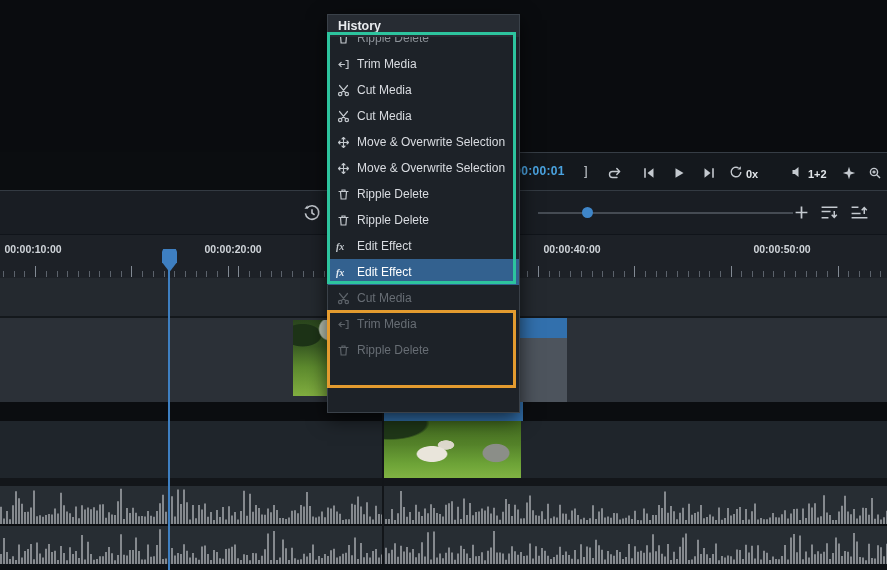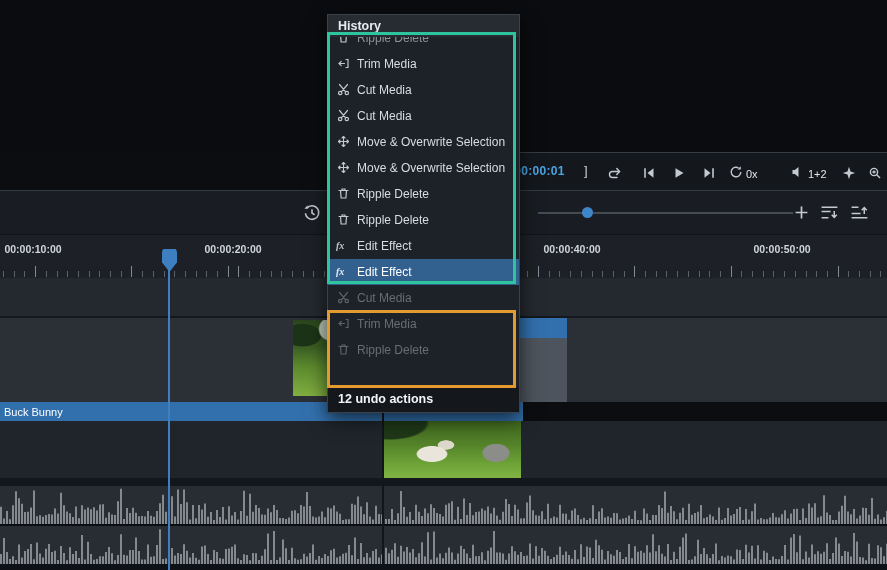--- a/index.html
+++ b/index.html
@@ -11,21 +11,21 @@
 
   
   .viewer { left:0; top:0; width:887px; height:152px; background:#0a0c0f; }
 
   
   .transport { left:383px; top:152px; width:504px; height:38px; background:#14181d; border-top:1px solid #363d45; z-index:1; }
   .transport .tc { position:absolute; left:120px; top:11px; font-size:12px; font-weight:bold; color:#4aa3e0; letter-spacing:.3px; }
   .transport .bracket { position:absolute; left:201px; top:10px; font-size:13px; color:#ccd1d6; }
   .tbtn { position:absolute; top:12px; width:16px; height:16px; color:#c4c9cf; display:inline-flex; align-items:center; justify-content:center; cursor:pointer; }
   .tgroup { position:absolute; top:12px; display:inline-flex; align-items:center; gap:3px; color:#c4c9cf; cursor:pointer; }
-  .tgroup b { font-size:11px; color:#e2e6ea; font-weight:normal; }
+  .tgroup b { font-size:11px; color:#e2e6ea; font-weight:bold; }
 
   
   .row2 { left:0; top:190px; width:887px; height:44px; background:#191d23; border-top:1px solid #333a42; z-index:1; }
   .row2 .hbtn { position:absolute; left:303px; top:13px; width:18px; height:18px; color:#c4c9cf; cursor:pointer; }
   .slider-track { position:absolute; left:538px; top:21px; width:255px; height:2px; background:#454b53; cursor:pointer; }
   .slider-dot { position:absolute; left:582px; top:16px; width:11px; height:11px; border-radius:50%; background:#3f86c9; cursor:pointer; }
   .row2 .plus { position:absolute; left:794px; top:14px; width:15px; height:15px; color:#c4c9cf; cursor:pointer; }
   .row2 .atrack1 { position:absolute; left:820px; top:13px; width:19px; height:17px; color:#c4c9cf; cursor:pointer; }
   .row2 .atrack2 { position:absolute; left:850px; top:13px; width:19px; height:17px; color:#c4c9cf; cursor:pointer; }
 
@@ -283,23 +283,20 @@
   <div class="playhead-marker"></div>
   <div class="playhead-line"></div>
 
   <div class="abs track-v3"></div>
   <div class="abs track-v2"></div>
   <div class="abs thumb1"></div>
   <div class="abs grayclip">
       <div class="head"></div>
     </div>
 
-  <div class="clipbar bar1">
-    <span>Buck Bunny</span>
-  </div>
   <div class="clipbar bar2a"></div>
 
   <div class="abs track-v1"></div>
   <div class="abs thumb2"></div>
   <div class="abs gaprow"></div>
 
   <div class="abs audio audio1"></div>
   <div class="abs audio audio2"></div>
   <svg class="wave" style="left:0;top:486px" width="382" height="38">
       <path d="M1 38V20.7M4 38V32.5M7 38V25.1M10 38V33.3M13 38V19.2M16 38V5.2M19 38V12.2M22 38V17.7M25 38V25.9M28 38V25.7M31 38V21.6M34 38V4.5M37 38V30.2M40 38V29.3M43 38V30.7M46 38V29.1M49 38V28.1M52 38V28.6M55 38V22.5M58 38V27.6M61 38V6.8M64 38V19.3M67 38V25.4M70 38V27.2M73 38V30.9M76 38V20.5M79 38V32.2M82 38V19.2M85 38V23.6M88 38V21.6M91 38V23.3M94 38V21.2M97 38V24.6M100 38V18.6M103 38V18.2M106 38V31.7M109 38V26.3M112 38V28.6M115 38V29.0M118 38V15.2M121 38V2.8M124 38V33.1M127 38V21.9M130 38V26.9M133 38V21.7M136 38V26.7M139 38V30.3M142 38V29.9M145 38V30.5M148 38V25.1M151 38V29.7M154 38V30.7M157 38V25.0M160 38V17.2M163 38V8.7M166 38V25.7M169 38V23.9M172 38V10.3M175 38V30.4M178 38V3.5M181 38V18.1M184 38V3.6M187 38V16.3M190 38V33.5M193 38V19.1M196 38V32.2M199 38V19.0M202 38V23.5M205 38V17.4M208 38V30.7M211 38V25.9M214 38V34.1M217 38V24.1M220 38V31.1M223 38V20.9M226 38V33.5M229 38V20.2M232 38V29.4M235 38V26.1M238 38V33.5M241 38V24.9M244 38V4.8M247 38V29.8M250 38V7.8M253 38V25.7M256 38V19.0M259 38V22.1M262 38V28.5M265 38V28.8M268 38V22.5M271 38V26.2M274 38V19.0M277 38V24.0M280 38V31.9M283 38V32.0M286 38V33.1M289 38V31.5M292 38V24.7M295 38V24.2M298 38V27.2M301 38V18.9M304 38V20.6M307 38V5.9M310 38V19.9M313 38V30.4M316 38V31.6M319 38V30.5M322 38V25.5M325 38V31.2M328 38V21.4M331 38V22.4M334 38V19.5M337 38V25.6M340 38V27.7M343 38V34.0M346 38V33.2M349 38V33.2M352 38V17.7M355 38V18.7M358 38V10.5M361 38V20.4M364 38V28.3M367 38V16.3M370 38V30.5M373 38V33.5M376 38V19.8M379 38V28.0M382 38V28.6" stroke="#85898e" stroke-width="2" fill="none"></path>
@@ -445,19 +442,18 @@
           <span class="mi-icon">
             <svg viewBox="0 0 13 13" width="13" height="13">
               <g fill="none" stroke="currentColor" stroke-width="1.2" stroke-linecap="round">
                 <path d="M2 3.5h9M5 3.5V2h3v1.5M3.5 3.5l.6 7.5h4.8l.6-7.5"></path>
               </g>
             </svg>
           </span>
           <span>Ripple Delete</span>
         </div>
       </div>
-    <div class="menu-footer">12 undo actions</div>
   </div>
 
   <div class="anno anno-teal"></div>
   <div class="anno anno-orange"></div>
 
 </div>
 
 </body></html>

